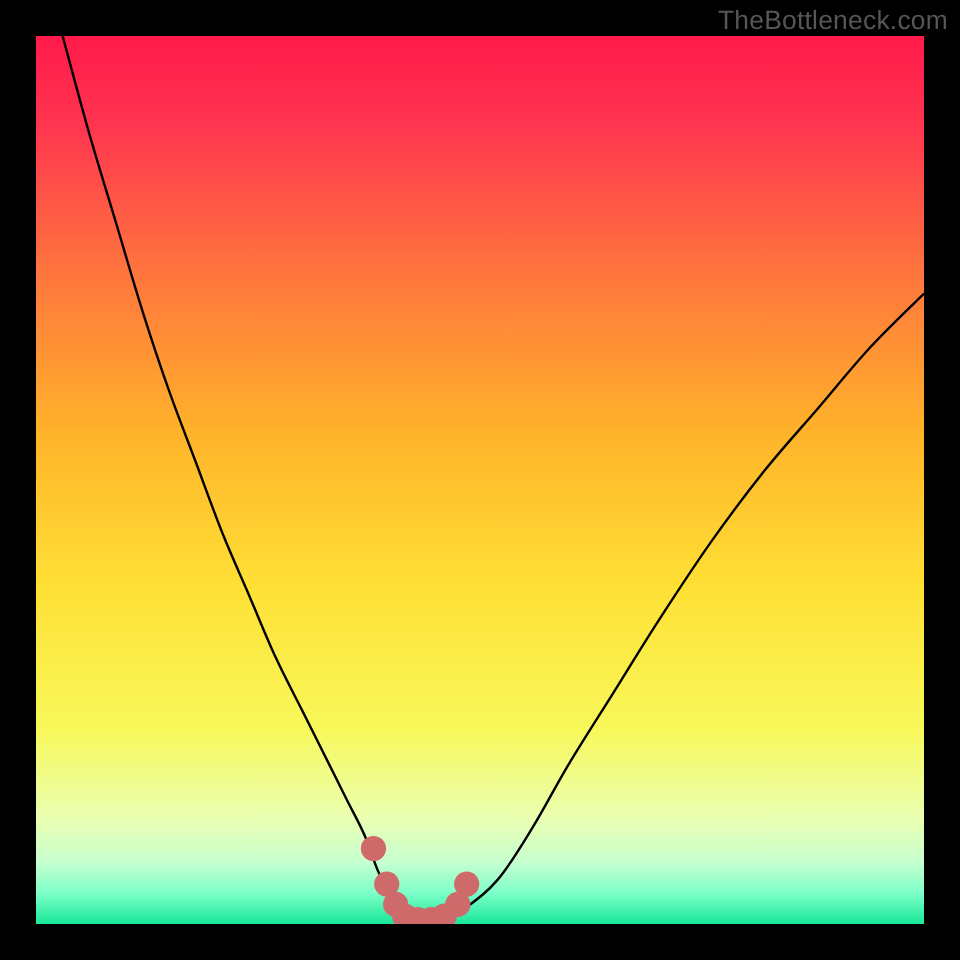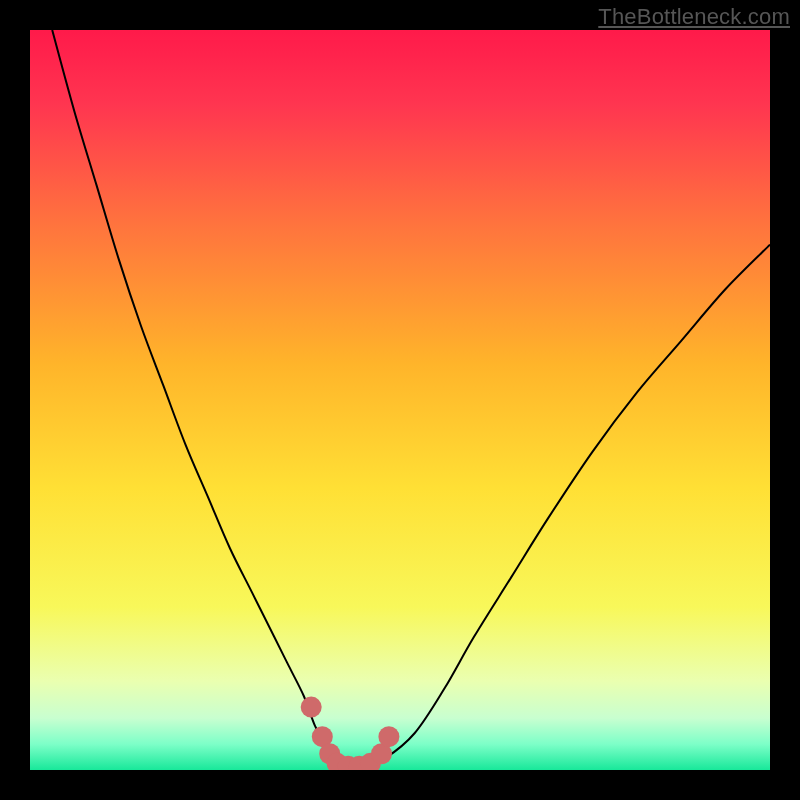--- a/index.html
+++ b/index.html
@@ -20,21 +20,20 @@
   .watermark {
     position: absolute;
     top: 4px;
     right: 10px;
     color: #565656;
     font-size: 22px;
     font-weight: 500;
     letter-spacing: 0.2px;
     z-index: 5;
     user-select: none;
-    text-decoration: underline;
   }
   .plot-area {
     position: absolute;
     left: 30px;
     top: 30px;
     width: 740px;
     height: 740px;
     overflow: hidden;
   }
   .plot-svg {

